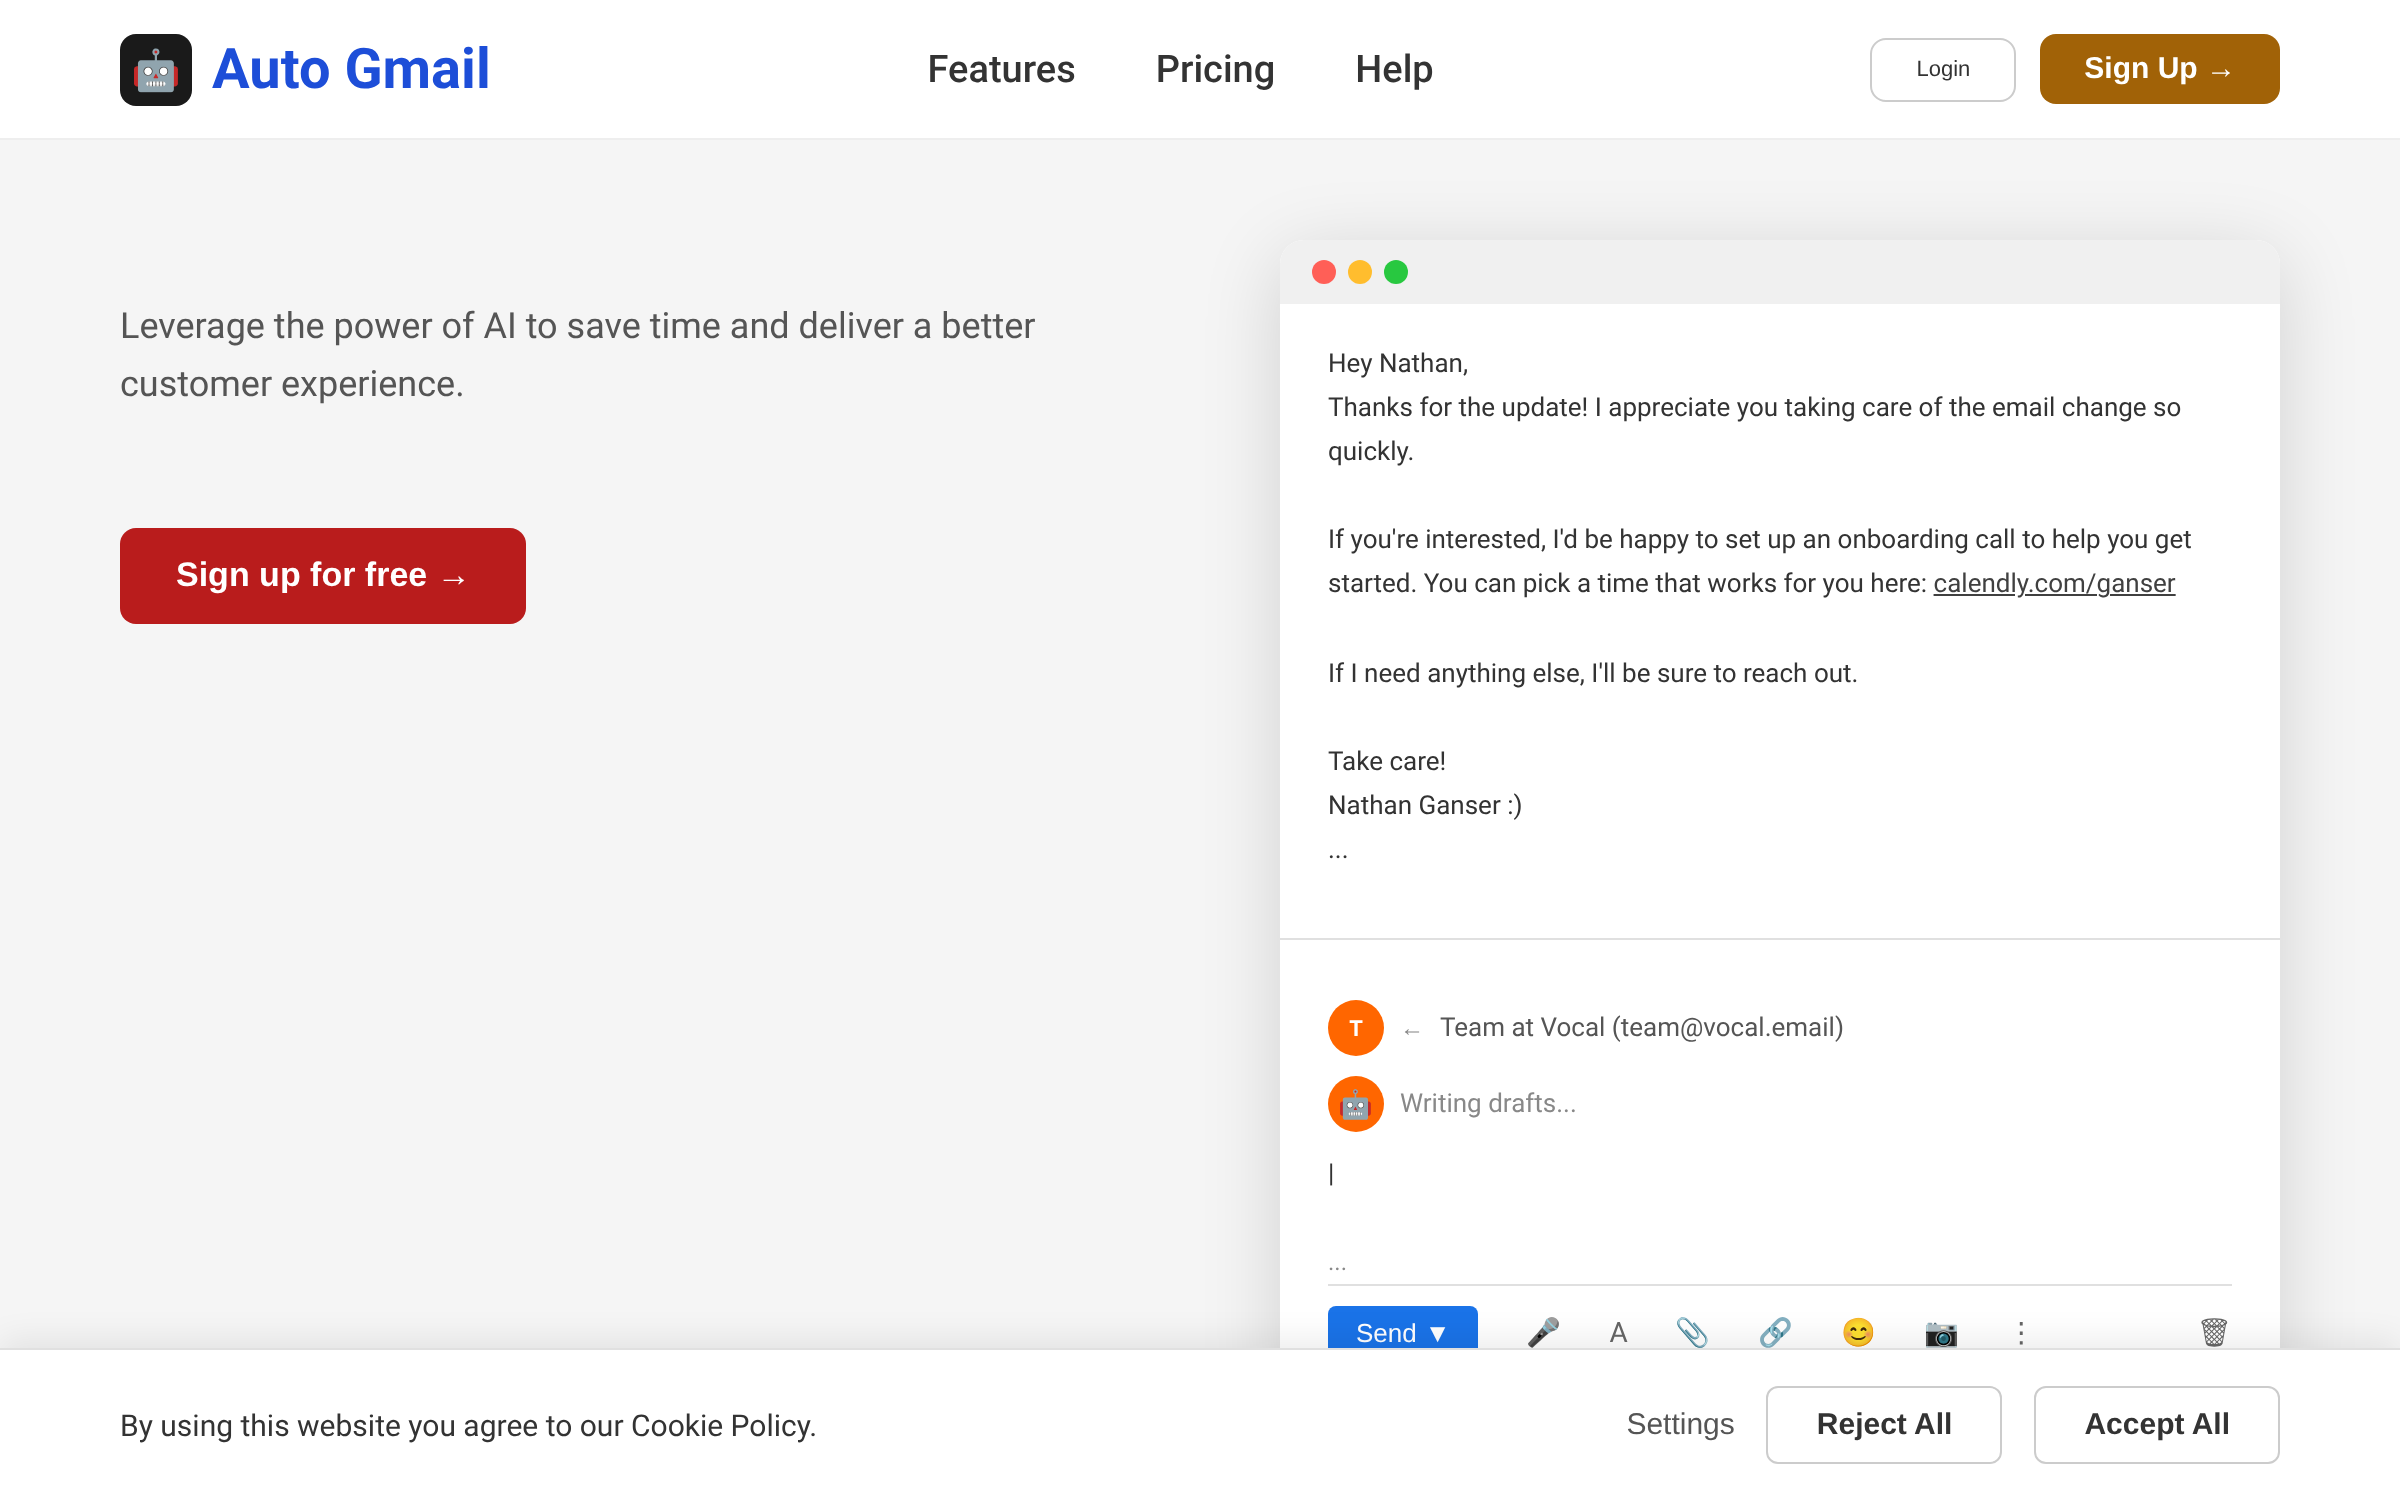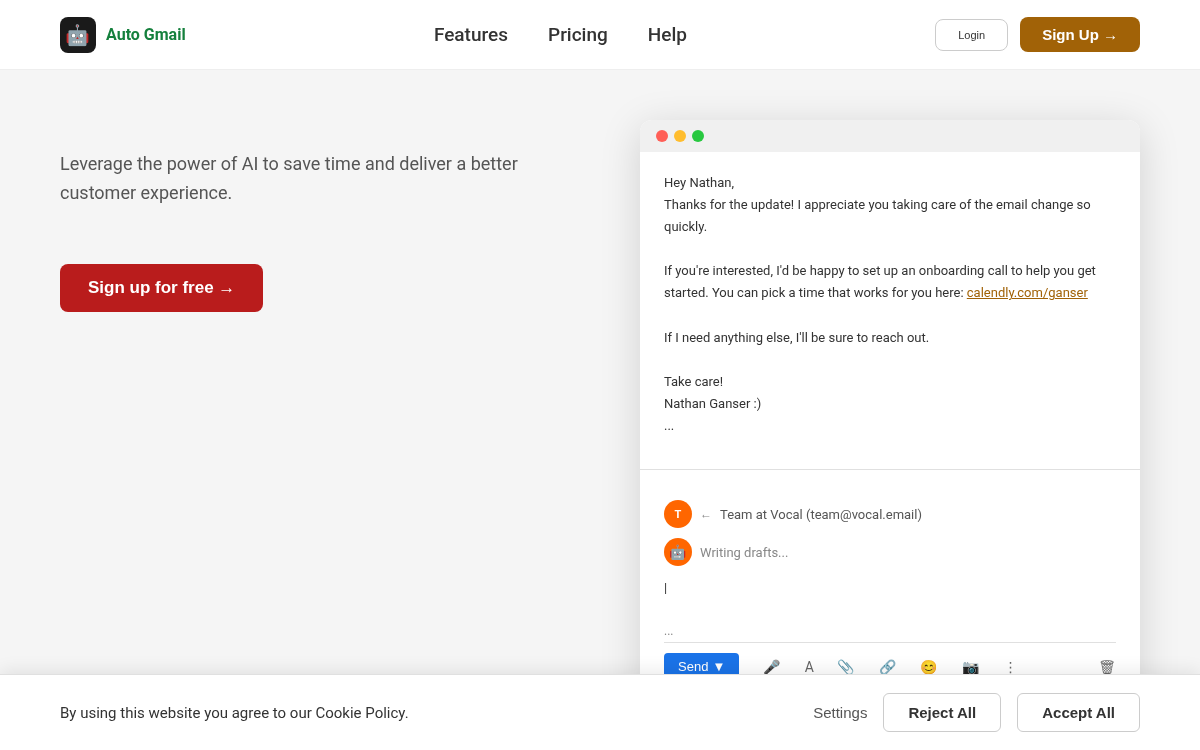--- a/index.html
+++ b/index.html
@@ -31,23 +31,23 @@
       width: 36px;
       height: 36px;
       background: #1a1a1a;
       border-radius: 8px;
       display: flex;
       align-items: center;
       justify-content: center;
       font-size: 20px;
     }
     .logo-text {
-      font-size: 16px;
+      font-size: 28px;
       font-weight: 700;
-      color: #15803d;
+      color: #1d4ed8;
     }
     .nav-links {
       display: flex;
       align-items: center;
       gap: 40px;
     }
     .nav-link {
       font-size: 19px;
       color: #333;
       text-decoration: none;
@@ -152,21 +152,21 @@
     .dot-yellow { background: #ffbd2e; }
     .dot-green { background: #28c840; }
     .email-body {
       padding: 20px 24px;
       font-size: 13px;
       color: #333;
       line-height: 1.7;
       min-height: 200px;
     }
     .email-link {
-      color: #a16207;
+      color: #404040;
     }
     .email-divider {
       border: none;
       border-top: 1px solid #e0e0e0;
       margin: 12px 0;
     }
     .compose-area {
       padding: 12px 24px;
     }
     .compose-to {

